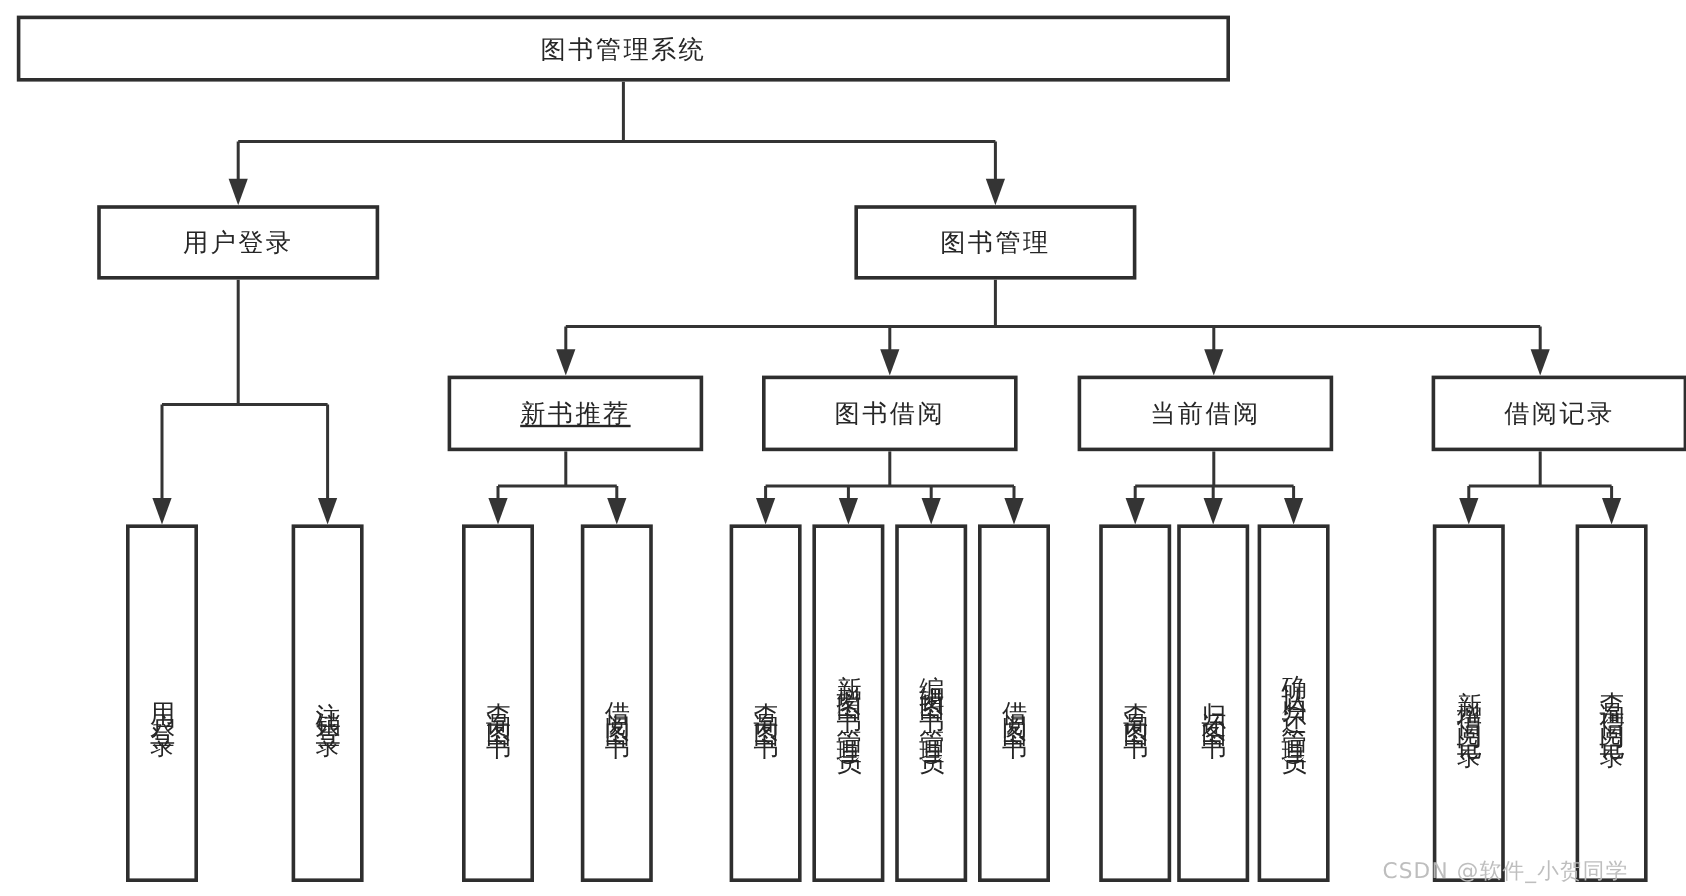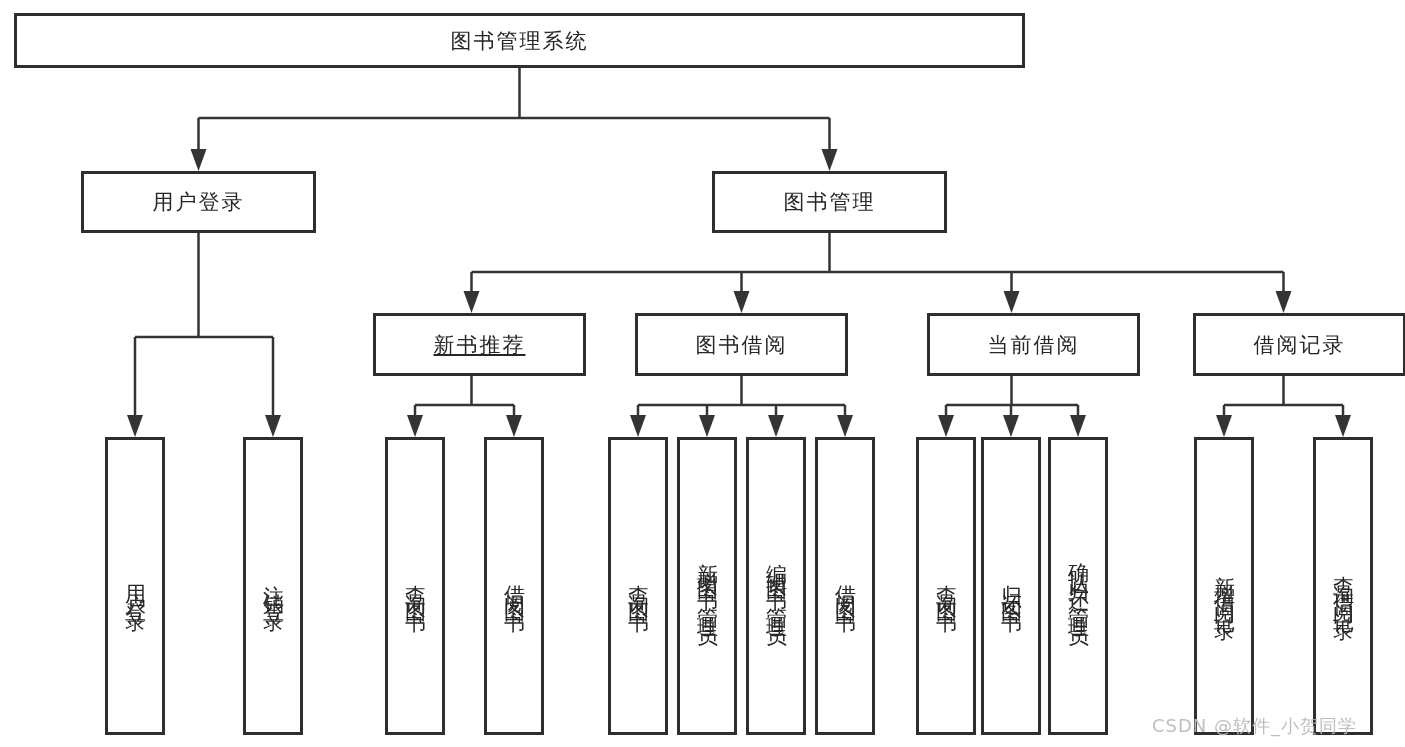--- a/index.html
+++ b/index.html
@@ -98,21 +98,21 @@
   <div class="node hnode lvl2" style="left:712px;">
     <span>图书管理</span>
   </div>
 
   <div class="node hnode lvl3" style="left:373px;text-decoration:underline;">
     <span>新书推荐</span>
   </div>
   <div class="node hnode lvl3" style="left:635px;">
     <span>图书借阅</span>
   </div>
-  <div class="node hnode lvl3" style="left:927px;">
+  <div class="node hnode lvl3" style="left:898px;">
     <span>当前借阅</span>
   </div>
   <div class="node hnode lvl3" style="left:1193px;">
     <span>借阅记录</span>
   </div>
 
   <div class="node leaf" style="left:105px;">
     <span class="vtext">用户登录</span>
   </div>
   <div class="node leaf" style="left:243px;">

